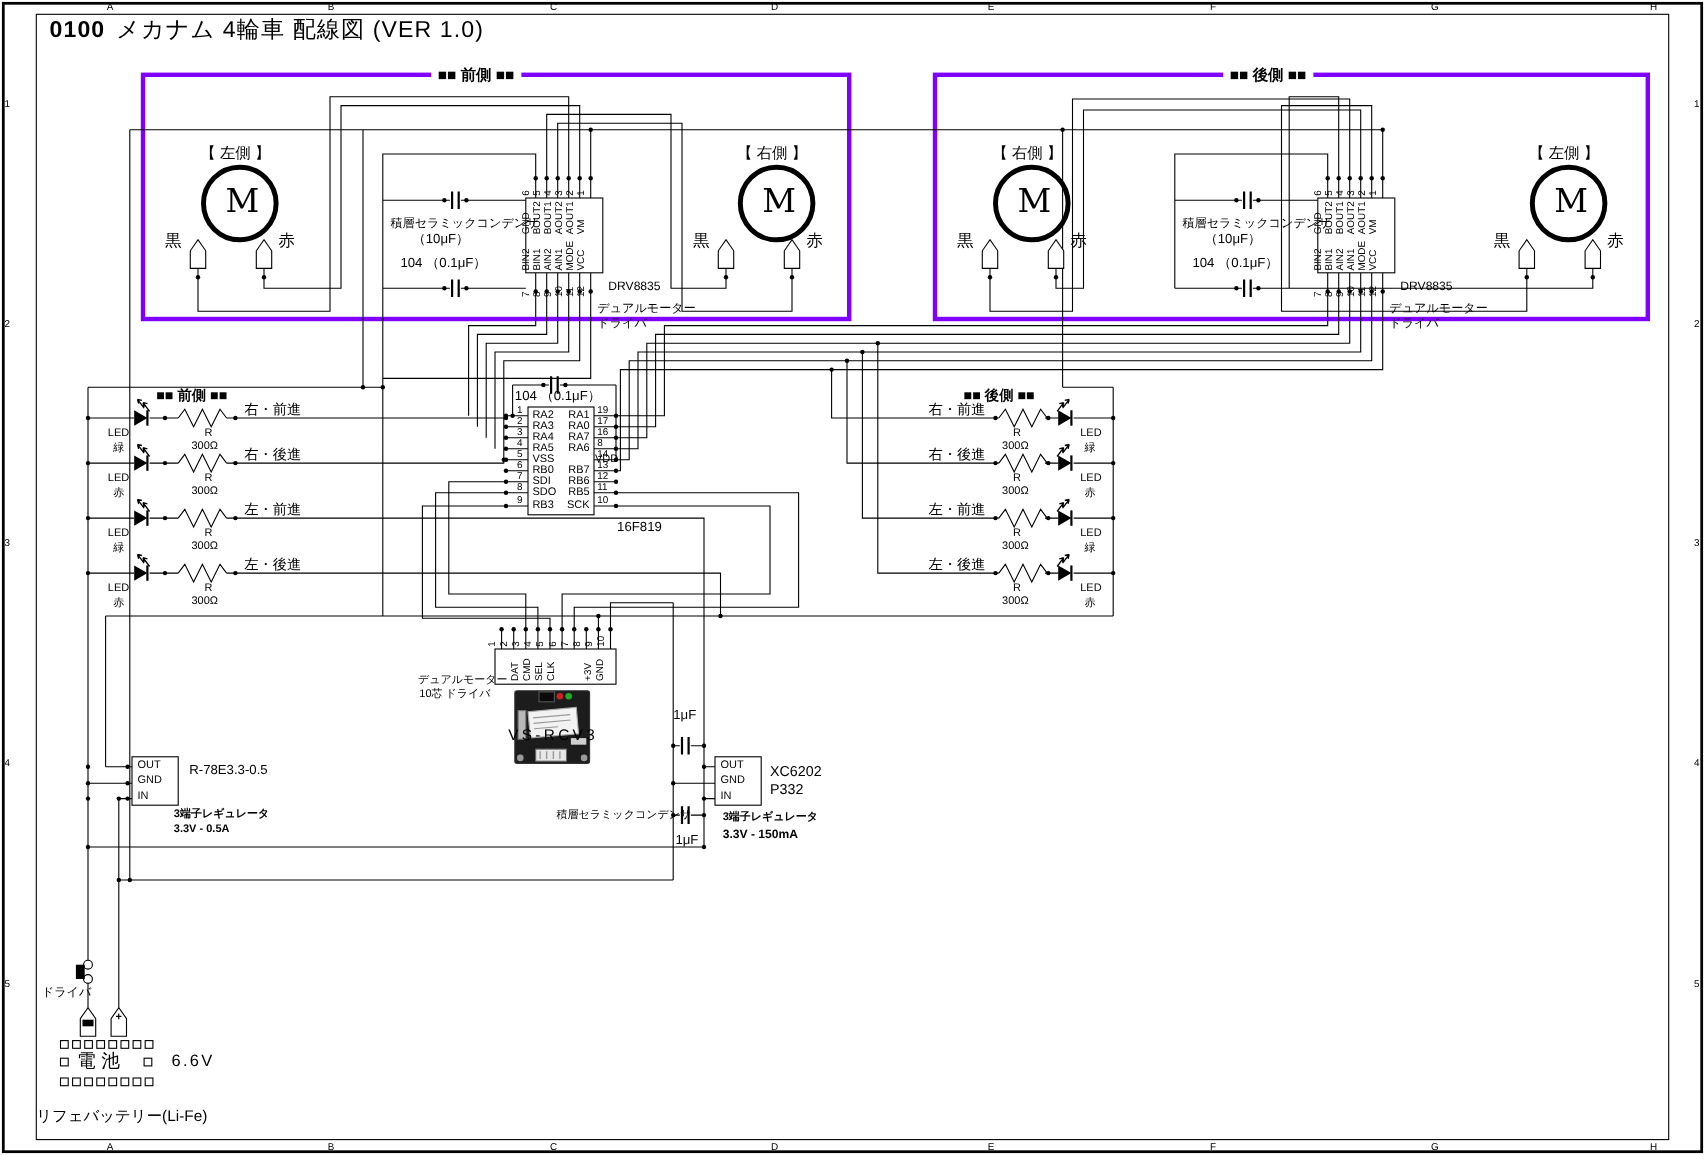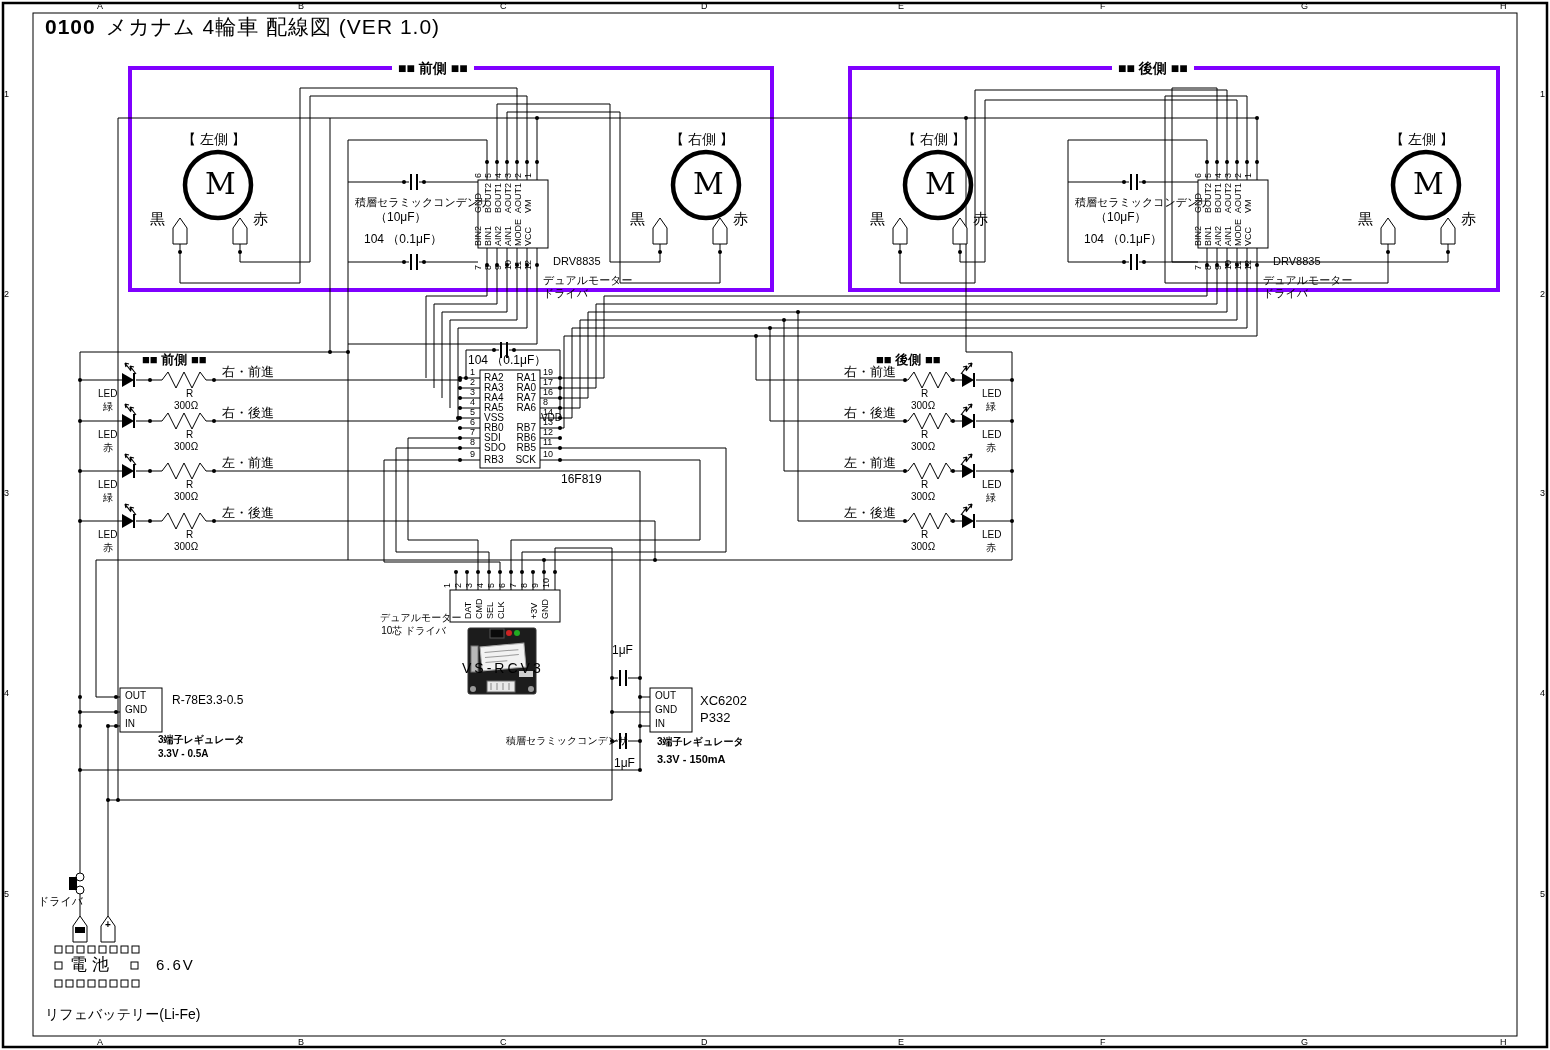--- a/index.html
+++ b/index.html
@@ -566,15 +566,15 @@
 <div class="t f10" style="left:657px;top:735px;font-weight:600">3端子レギュレータ</div>
 <div class="t f11" style="left:657px;top:753px;font-weight:600">3.3V - 150mA</div>
 <div class="t f12" style="left:612px;top:643px">1μF</div>
 <div class="t f12" style="left:614px;top:756px">1μF</div>
 <div class="t f10 ra" style="left:506px;top:734px;width:100px">積層セラミックコンデンサ</div>
 
 <div class="t f11" style="left:38px;top:894px">ドライバ</div>
 <div class="t f10" style="left:105px;top:919px;font-weight:700">+</div>
 <div class="t" style="left:70px;top:953px;font-size:17px;letter-spacing:5px">電池</div>
 <div class="t f15" style="left:156px;top:956px;letter-spacing:2px">6.6V</div>
-<div class="t f14" style="left:45px;top:1006px">リフェバッテリー(Li-Fe)</div>
+<div class="t f14" style="left:33px;top:1006px">リフェバッテリー(Li-Fe)</div>
 
 </div>
 
 </body></html>

